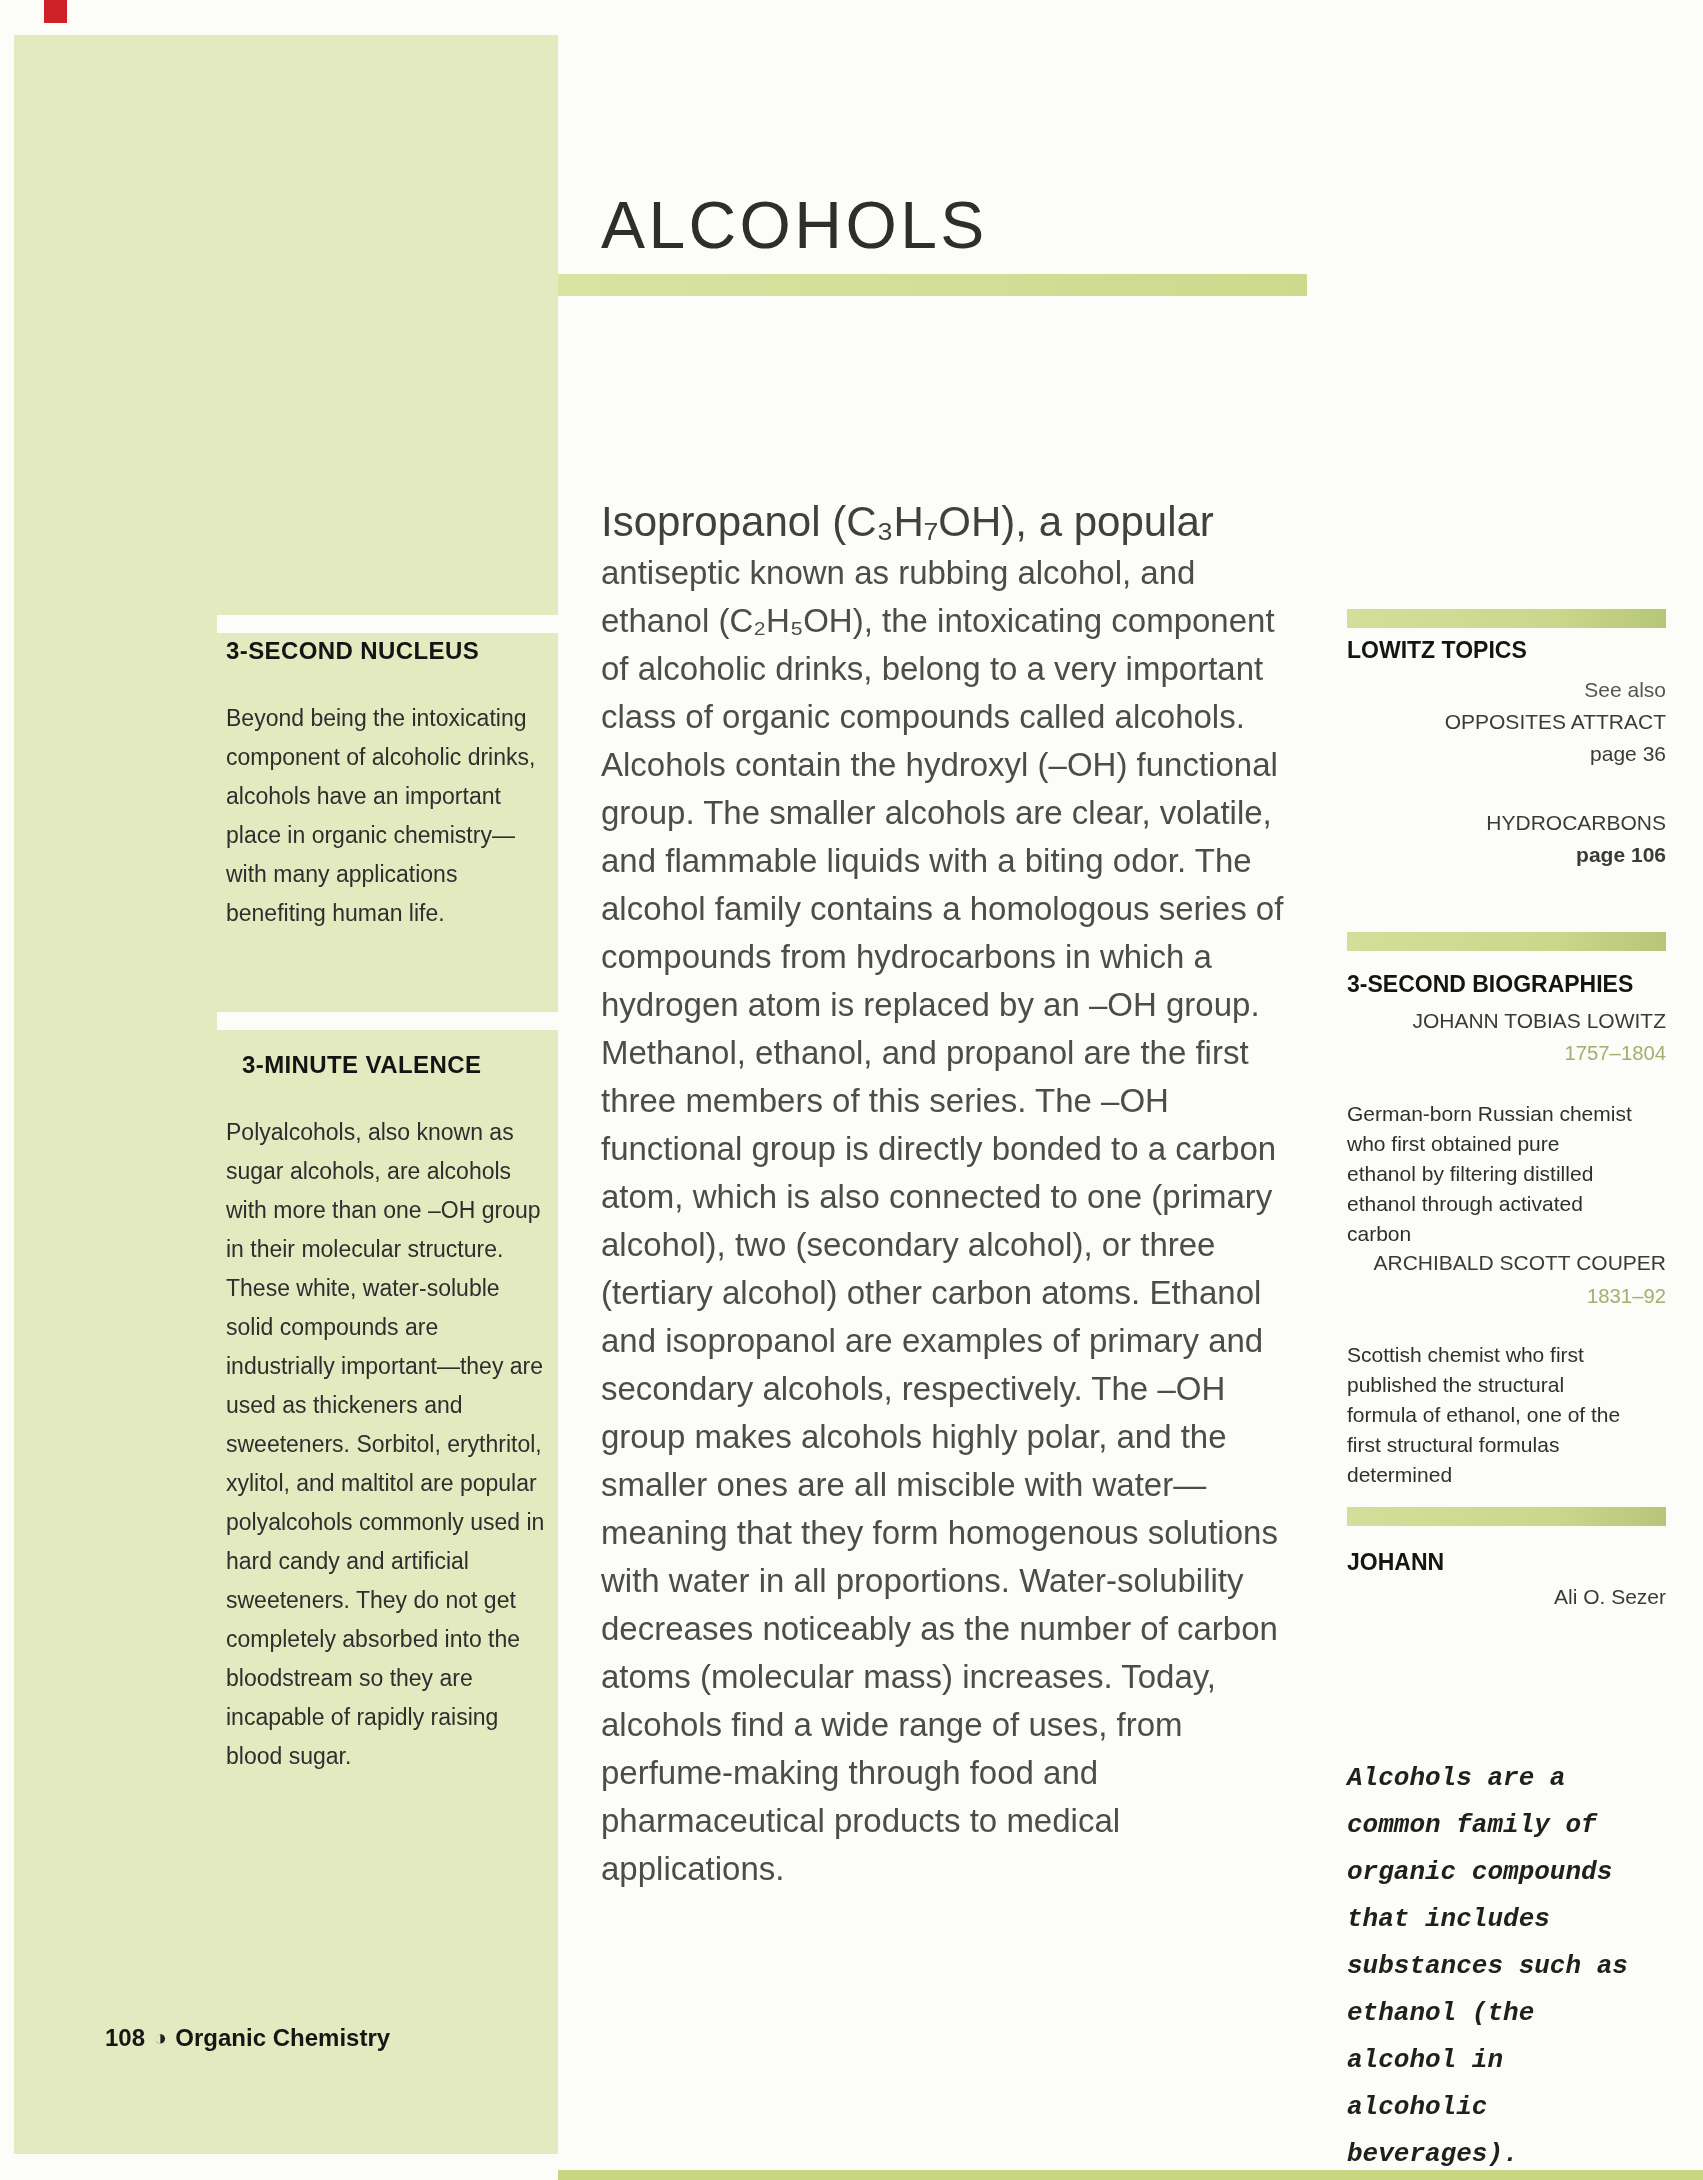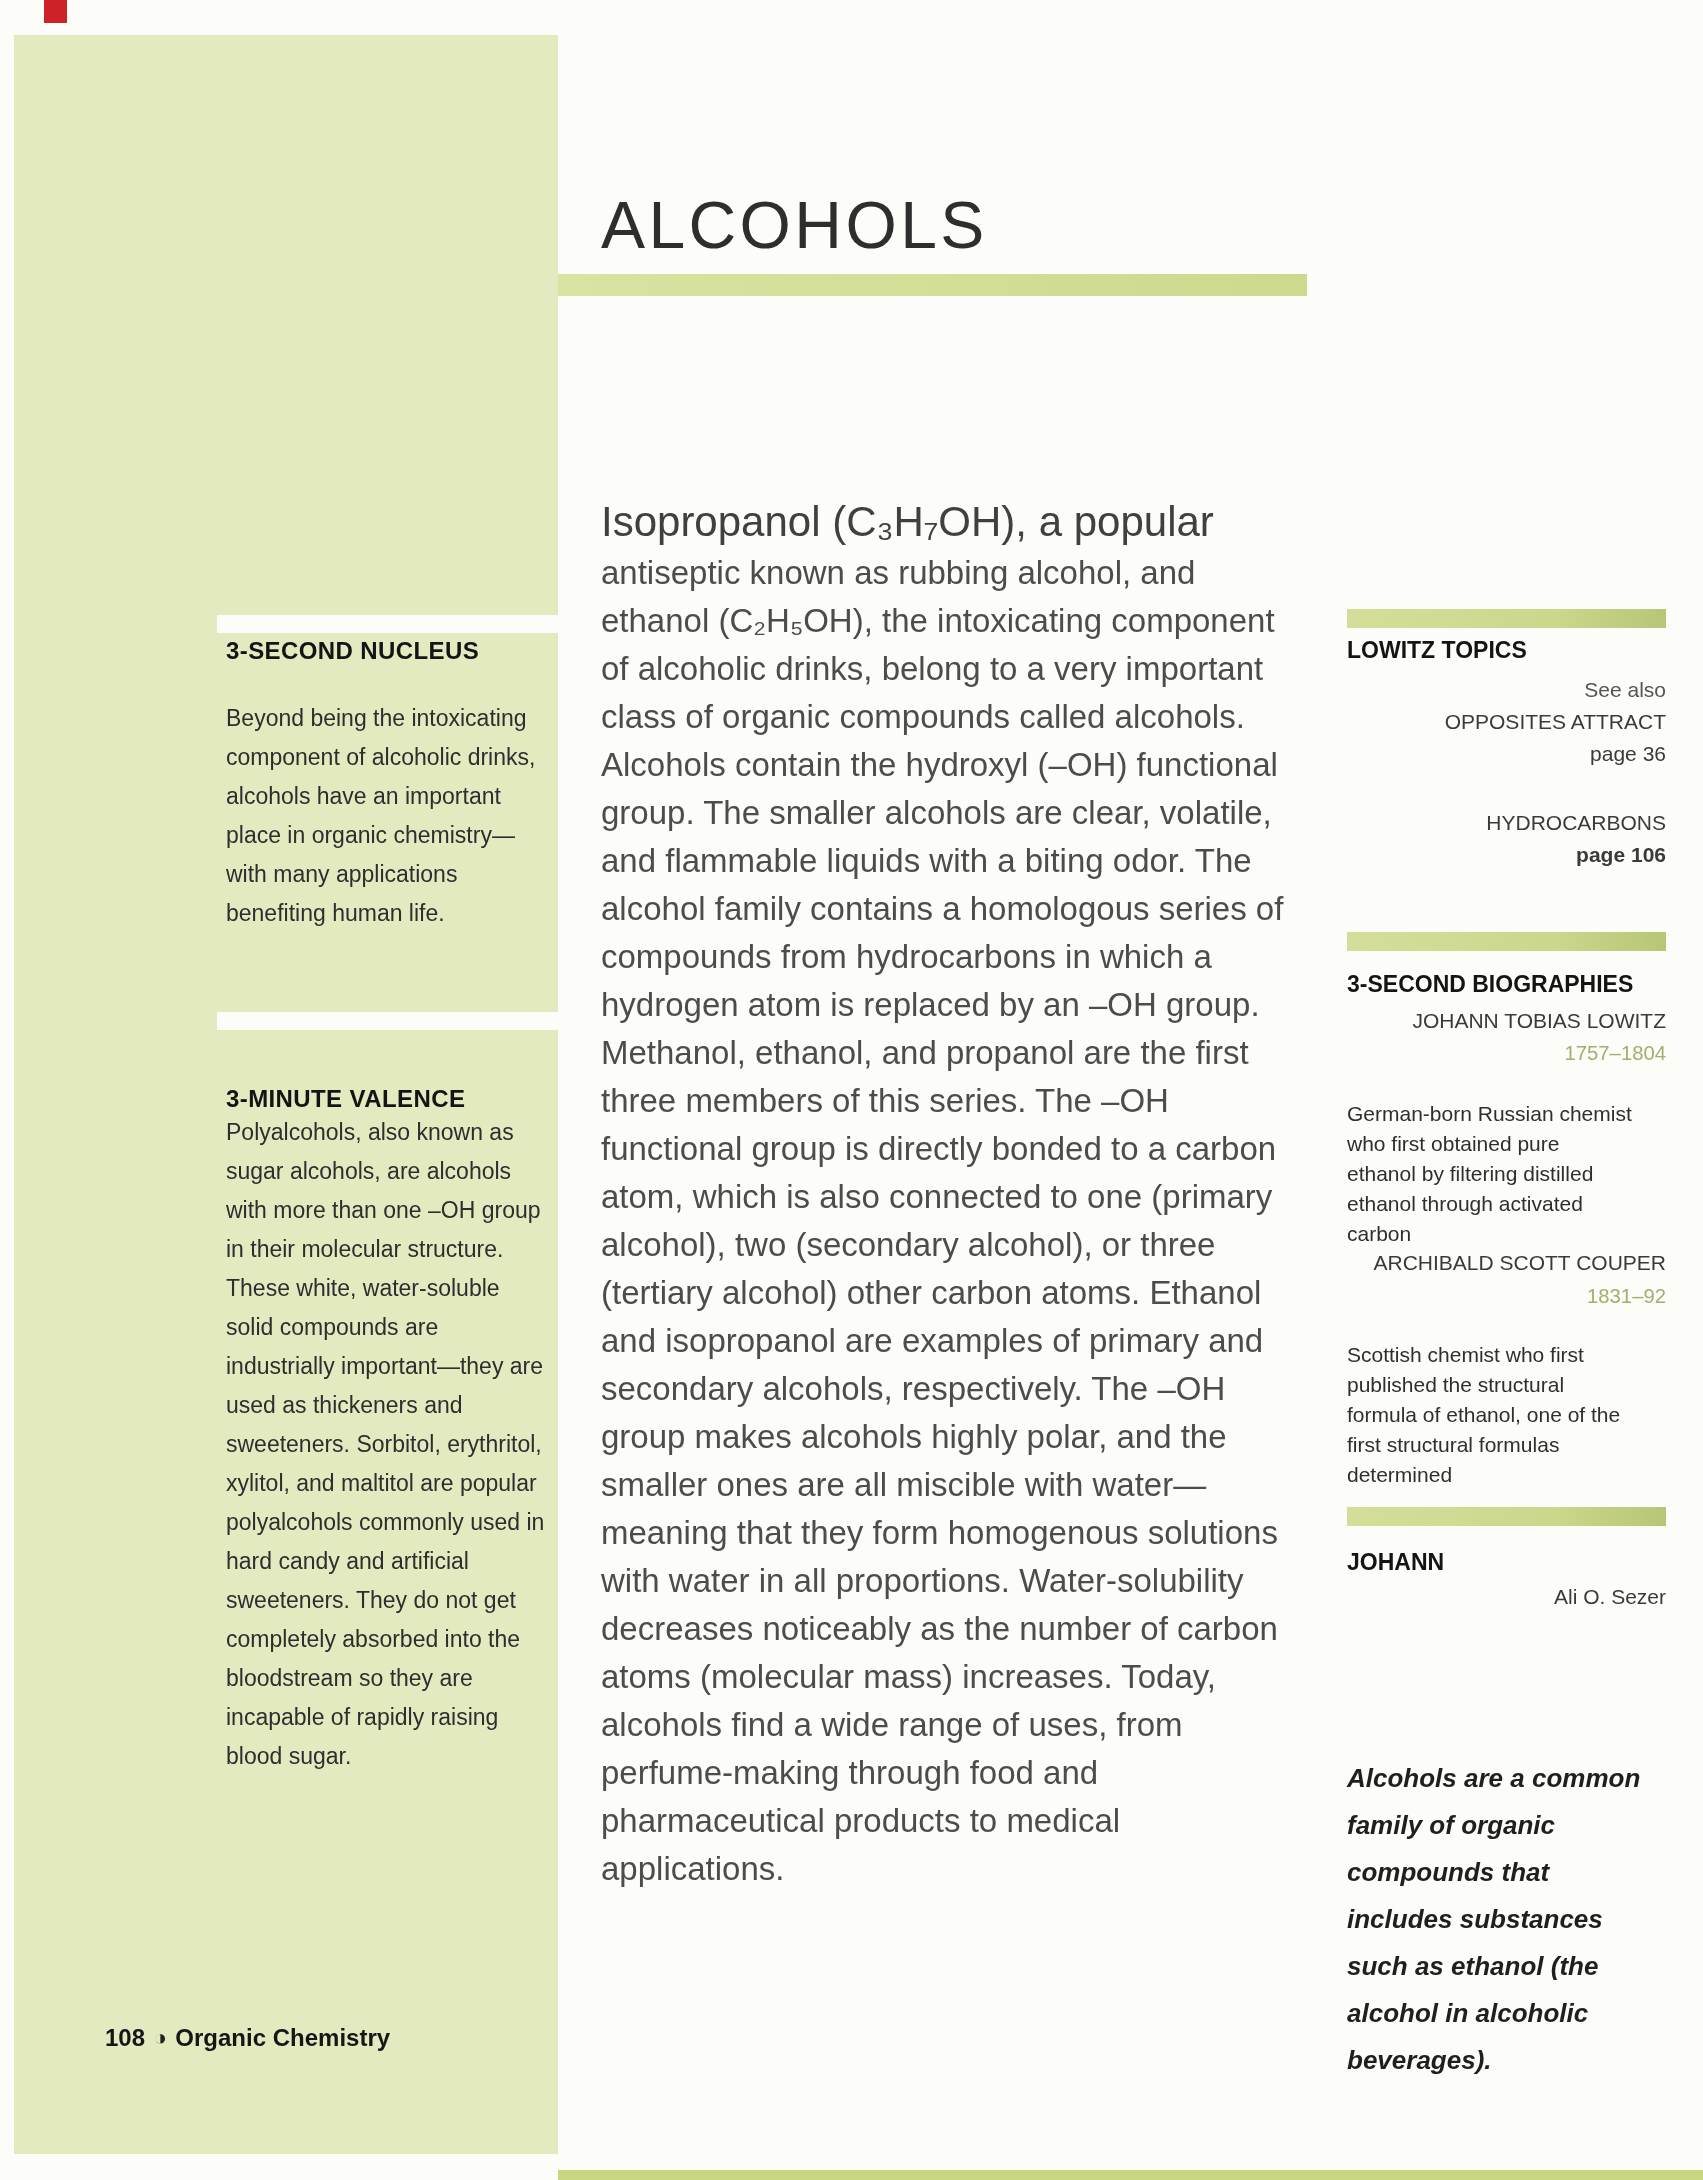--- a/index.html
+++ b/index.html
@@ -40,21 +40,21 @@
   
   .white-bar { left: 217px; width: 341px; height: 18px; background: #fcfcf8; }
   .wb1 { top: 615px; }
   .wb2 { top: 1012px; }
   .sb-heading {
     left: 226px; width: 326px;
     font-size: 24px; font-weight: bold; color: #141414; letter-spacing: 0.4px;
     white-space: nowrap;
   }
   .sbh1 { top: 637px; }
-  .sbh2 { top: 1085px; }
+  .sbh2 { top: 1051px; margin-left: 16px; }
   .sb-body {
     left: 226px; width: 324px;
     font-size: 23px; line-height: 39px; color: #2e2e2e;
   }
   .sbb1 { top: 676px; }
   .sbb2 { top: 1090px; }
 
   
   .green-bar {
     left: 1347px; width: 319px; height: 18.6px;
@@ -93,21 +93,21 @@
   .b-name1  { top: 1251px; }
   .b-dates1 { top: 1285px; }
   .b-bio1   { top: 1319px; }
 
   .h-expert { top: 1549px; }
   .e-name   { top: 1585px; }
 
   .quote {
     left: 1347px; top: 1729px; width: 312px;
     font-size: 26px; font-weight: bold; font-style: italic;
-    line-height: 47px; color: #1f1f1f;
+    line-height: 47px; color: #1f1f1f; font-family: Liberation Mono, monospace;
   }
 
   
   .footer {
     left: 105px; top: 2024px;
     font-size: 24px; font-weight: bold; color: #161616;
     display: flex; align-items: center; gap: 8.5px;
   }
   .footer .half-circle { font-weight: normal; font-size: 22px; color: #222; }
 

